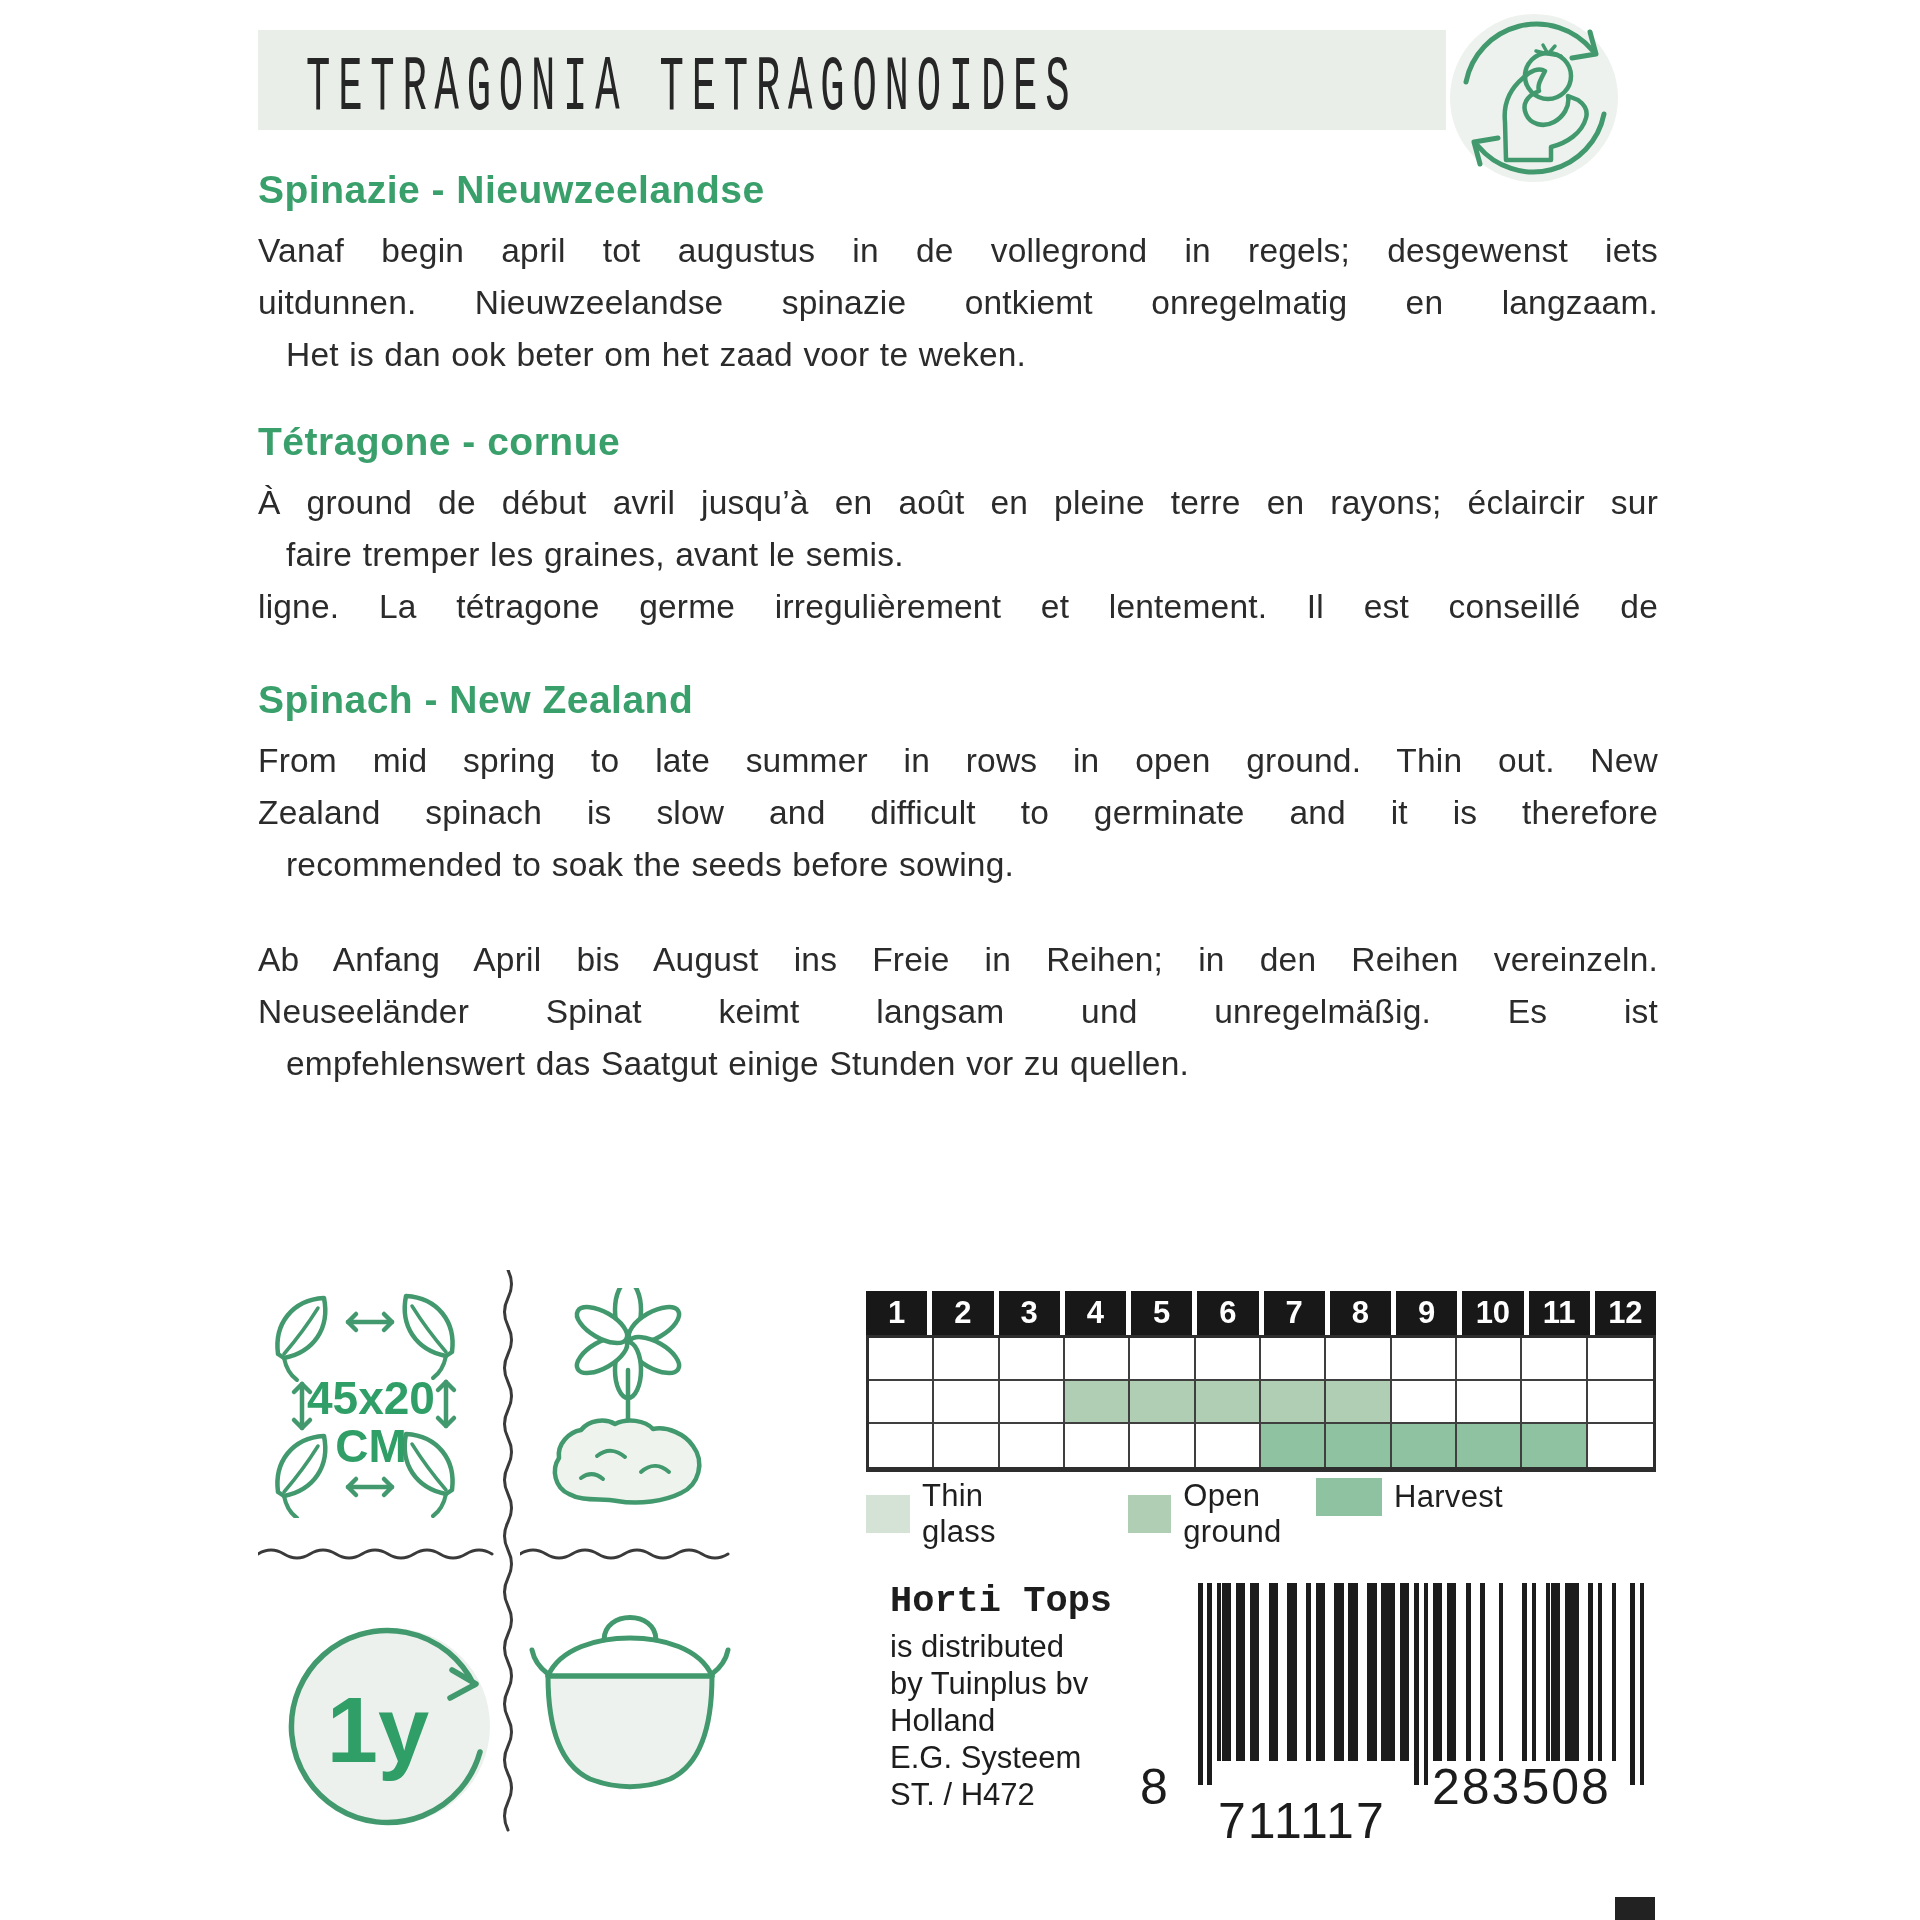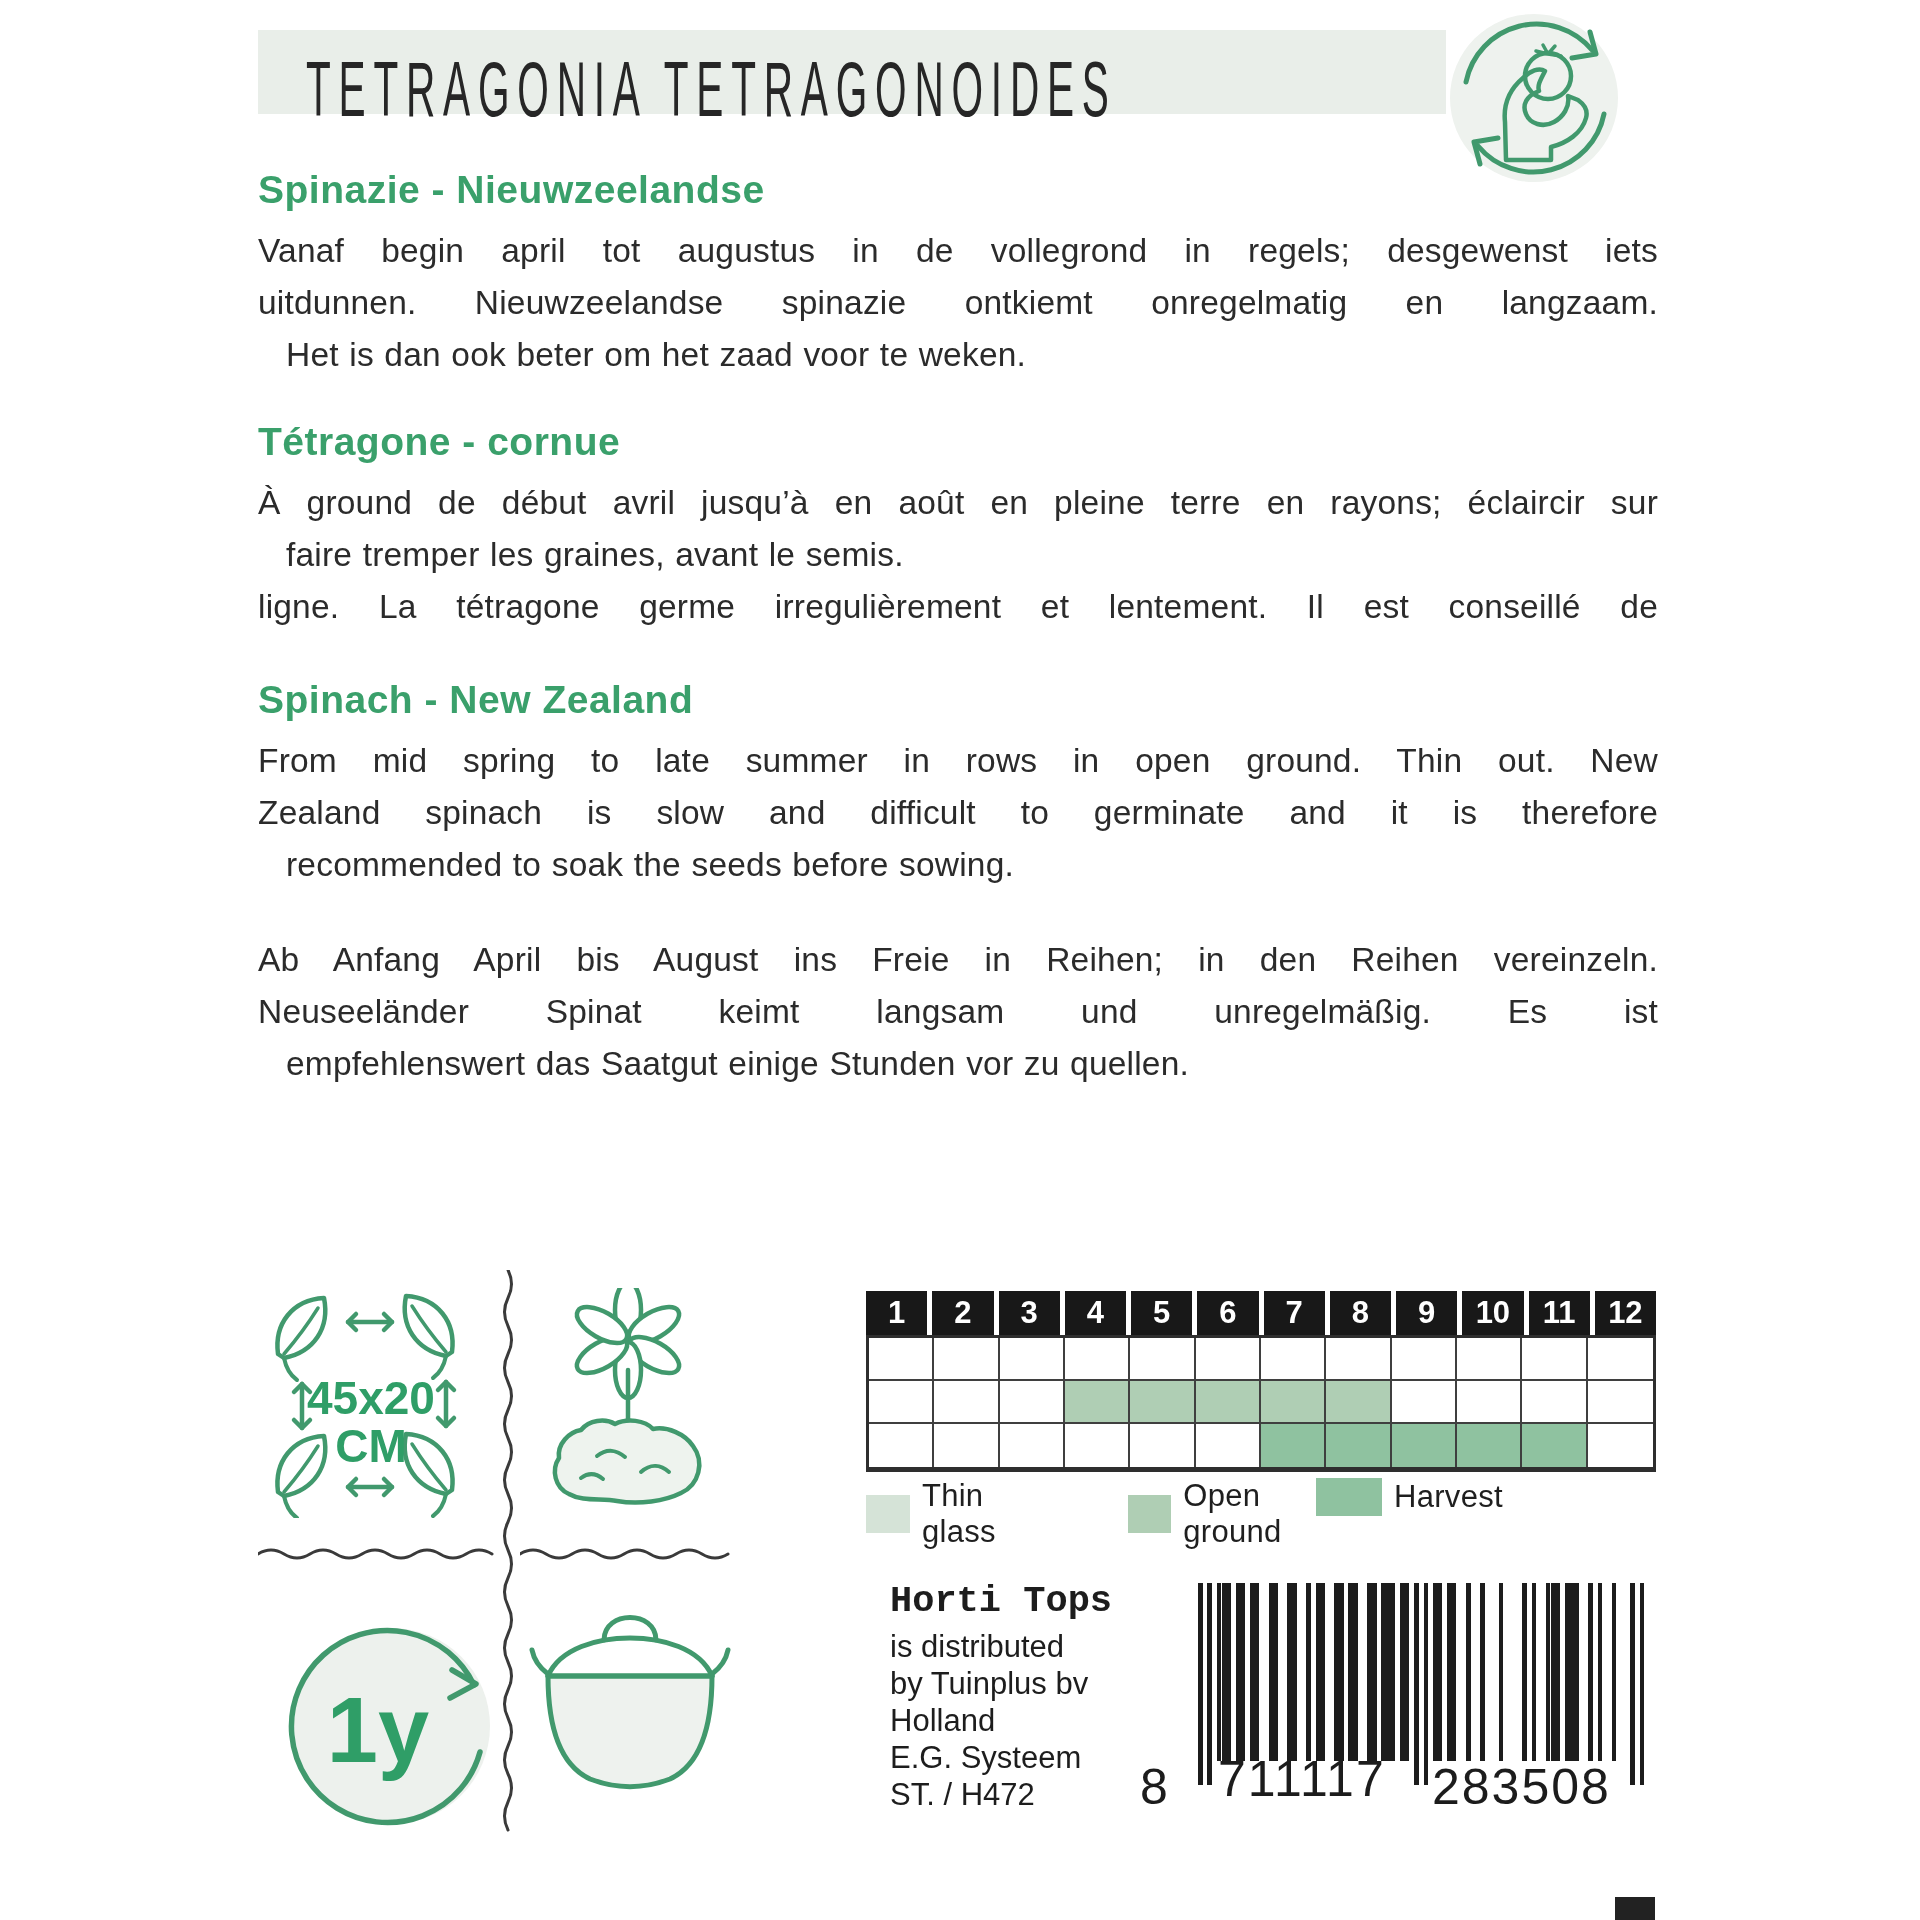--- a/index.html
+++ b/index.html
@@ -1,20 +1,20 @@
 <!DOCTYPE html>
 <html><head>
 <meta charset="utf-8">
 <style>
   html,body{margin:0;padding:0;background:#fff;}
   .page{position:relative;width:1920px;height:1920px;background:#ffffff;overflow:hidden;
         font-family:"Liberation Sans", sans-serif;}
 
   
-  .title-band{position:absolute;left:258px;top:30px;width:1188px;height:84px;background:#e9eee9;}
+  .title-band{position:absolute;left:258px;top:30px;width:1188px;height:100px;background:#e9eee9;font-family:Liberation Mono, monospace;}
   .title-text{position:absolute;left:48px;top:14px;display:inline-block;white-space:nowrap;
               font-size:52px;font-weight:500;color:#262626;letter-spacing:10px;
               transform:scale(0.78,1.5);transform-origin:left top;}
   .cycle-icon{position:absolute;left:1444px;top:10px;}
 
   
   .section{position:absolute;left:258px;width:1400px;}
   .sec-heading{font-size:39px;font-weight:bold;color:#3aa06b;letter-spacing:0.5px;margin:0 0 13px 0;}
   .bline{width:1400px;font-size:33.5px;line-height:52px;color:#2b2b2b;letter-spacing:0.2px;
          word-spacing:1px;text-align:justify;text-align-last:justify;white-space:nowrap0;}
@@ -46,21 +46,21 @@
   .distributor{position:absolute;left:890px;top:1580px;color:#1d1d1d;}
   .dist-title{font-size:37px;font-weight:bold;margin:0 0 6px 0;font-family:Liberation Mono, monospace;}
   .dist-line{font-size:31px;line-height:37px;}
 
   
   .barcode{position:absolute;left:1198px;top:1583px;width:447px;height:205px;}
   .bar{position:absolute;top:0;height:178px;background:#1c1c1c;}
   .bar.guard{height:202px;}
   .bc-digit{position:absolute;font-size:50px;color:#1c1c1c;letter-spacing:2px;}
   .bc-lead{left:1140px;top:1758px;}
-  .bc-g1{left:1218px;top:1750px;}
+  .bc-g1{left:1218px;top:1792px;}
   .bc-g2{left:1432px;top:1758px;}
 
   .corner-mark{position:absolute;left:1615px;top:1897px;width:40px;height:23px;background:#222;}
 
   .stroke{fill:none;stroke:#41996d;stroke-linecap:round;stroke-linejoin:round;}
   .squig{fill:none;stroke:#3a3a3a;stroke-width:3;stroke-linecap:round;}
 </style>
 </head>
 <body>
 

